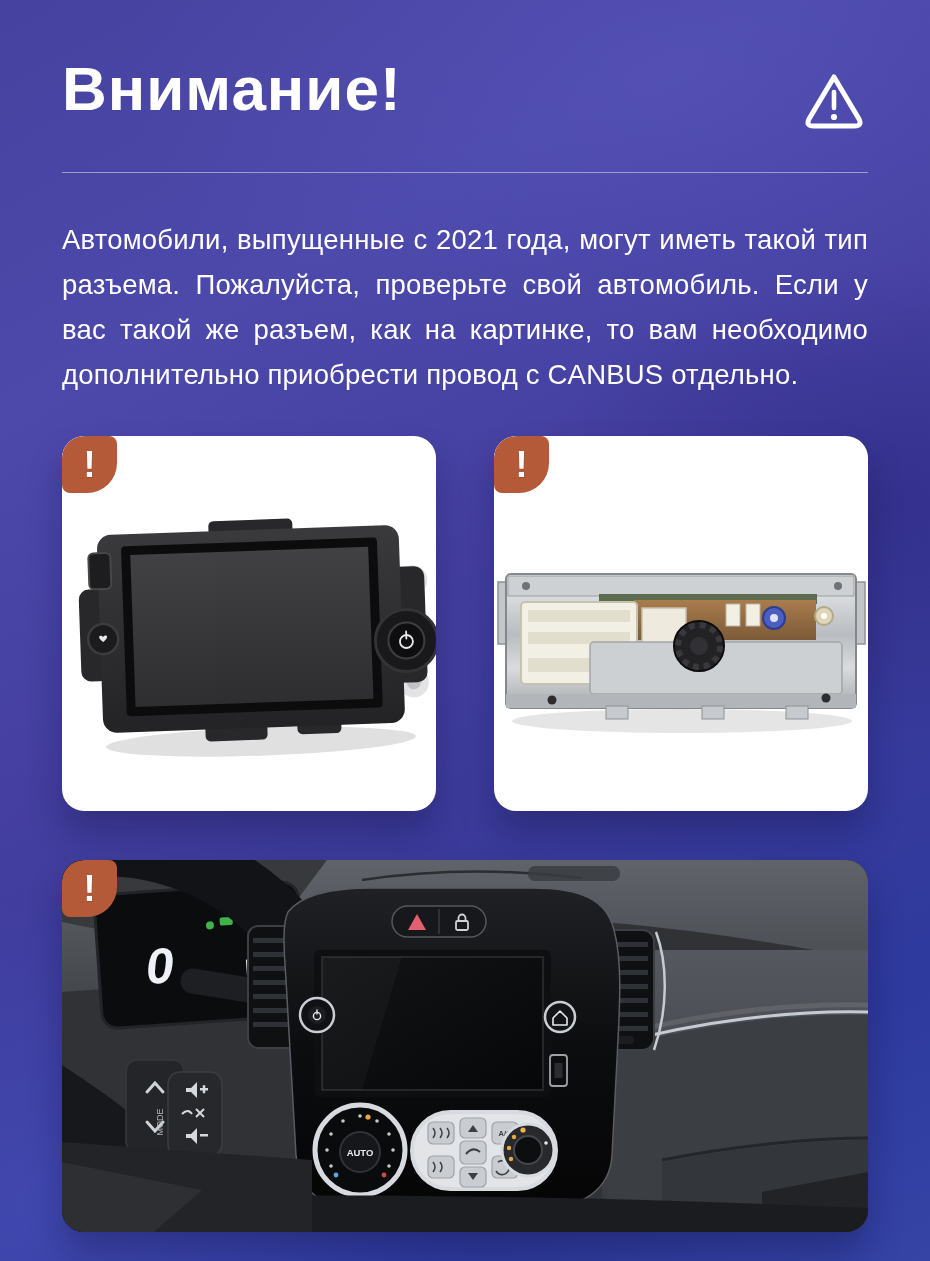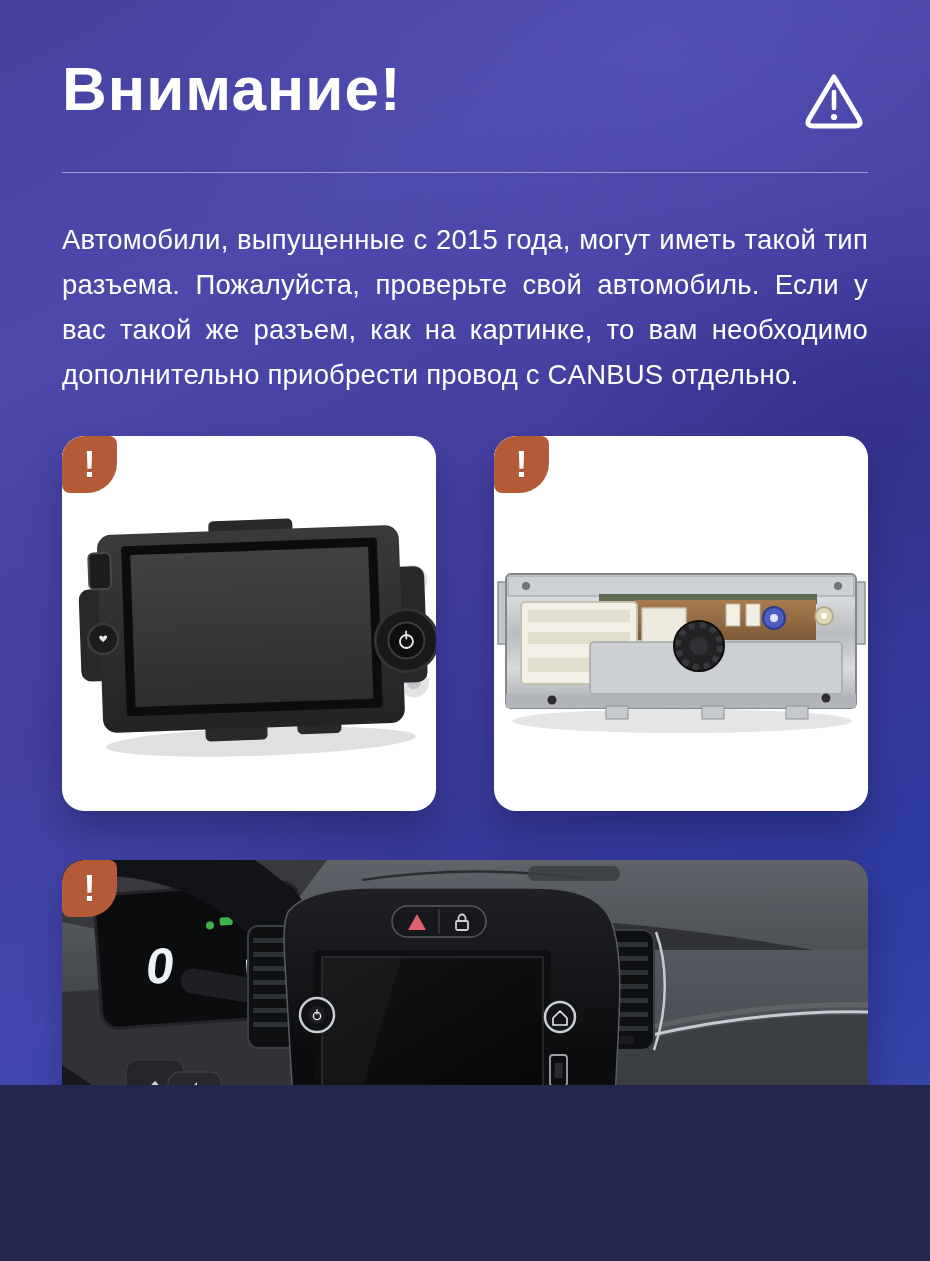--- a/index.html
+++ b/index.html
@@ -1,18 +1,18 @@
 <!DOCTYPE html>
 <html><head>
 <meta charset="utf-8">
 <style>
   html,body{margin:0;padding:0;background:#23264f;}
   .page{
     position:relative;
-    width:930px;height:1085px;
+    width:930px;height:1261px;
     margin:0 auto;
     overflow:hidden;
     font-family:"Liberation Sans", "DejaVu Sans", sans-serif;
     color:#fff;
     background:
       radial-gradient(900px 520px at 72% 6%, rgba(100,95,200,.30), rgba(0,0,0,0) 60%),
       radial-gradient(700px 520px at 8% 96%, rgba(85,100,215,.35), rgba(0,0,0,0) 60%),
       radial-gradient(600px 400px at 95% 40%, rgba(30,28,110,.35), rgba(0,0,0,0) 60%),
       linear-gradient(152deg,#46429f 0%,#4c49ab 24%,#443fa0 46%,#3a3a9a 64%,#2e3a9e 84%,#3644a6 100%);
   }
@@ -63,21 +63,21 @@
         <svg width="64" height="60" viewBox="0 0 64 60">
           <path d="M32 5 L57 47 Q60.5 54 52.5 54 H11.5 Q3.5 54 7 47 Z" fill="none" stroke="#ffffff" stroke-width="5" stroke-linejoin="round"></path>
           <line x1="32" y1="20" x2="32" y2="36" stroke="#ffffff" stroke-width="4.6" stroke-linecap="round"></line>
           <circle cx="32" cy="45" r="3.1" fill="#ffffff"></circle>
         </svg>
       </div>
     </div>
 
     <div class="divider"></div>
 
-    <p class="intro">Автомобили, выпущенные с 2015 года, могут иметь такой тип разъема. Пожалуйста, проверьте свой автомобиль. Если у вас такой же разъем, как на картинке, то вам необходимо дополнительно приобрести провод с CANBUS отдельно.</p>
+    <p class="intro">Автомобили, выпущенные с 2021 года, могут иметь такой тип разъема. Пожалуйста, проверьте свой автомобиль. Если у вас такой же разъем, как на картинке, то вам необходимо дополнительно приобрести провод с CANBUS отдельно.</p>
 
     <div class="cards">
 
       <div class="card">
         <div class="badge">!</div>
         <svg width="375" height="375" viewBox="0 0 375 375">
           <defs>
             <linearGradient id="scr1" x1="0" y1="0" x2="0" y2="1">
               <stop offset="0" stop-color="#414144"></stop>
                 <stop offset="1" stop-color="#2e2e31"></stop>

